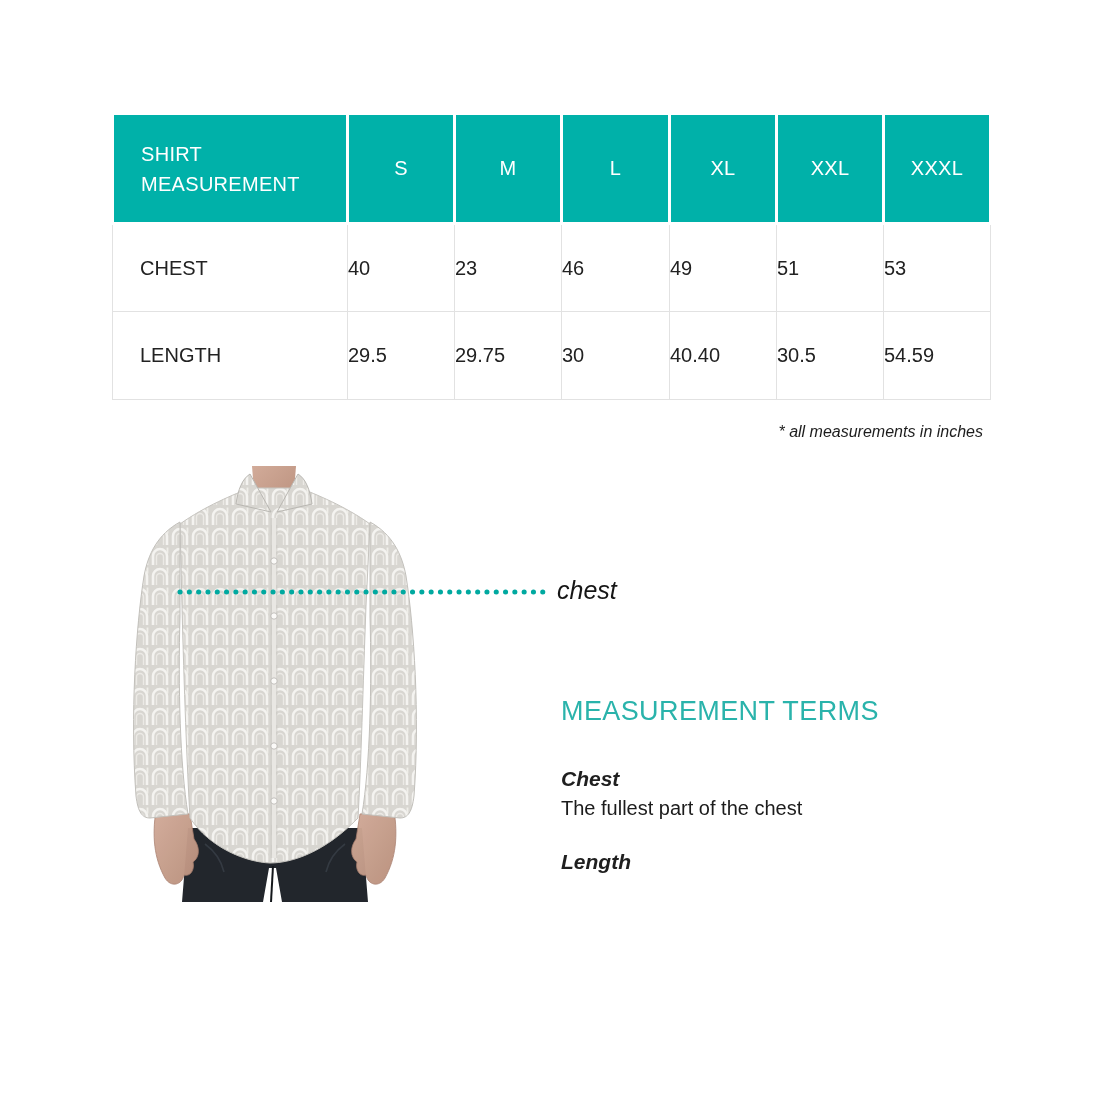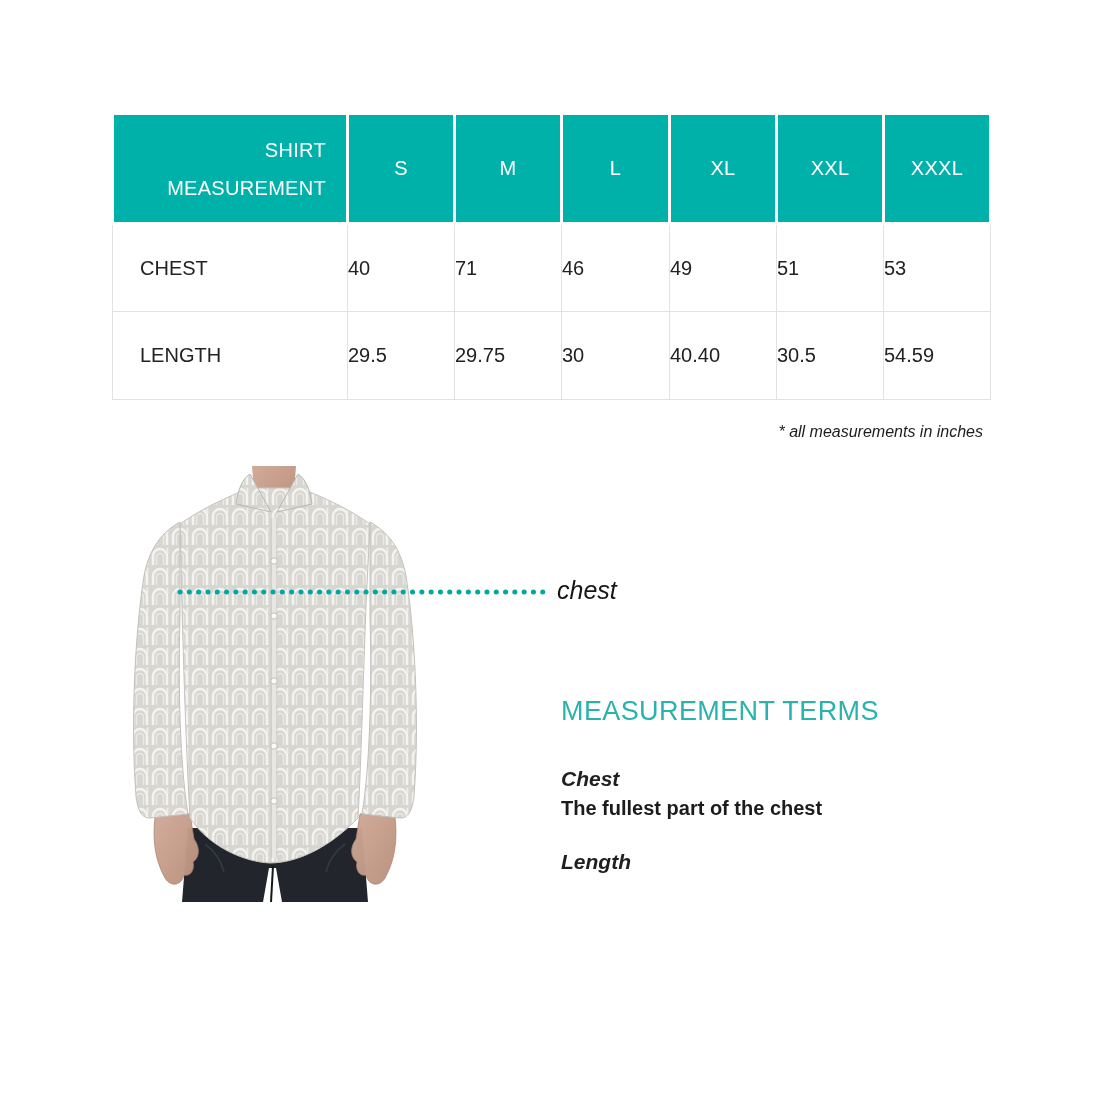--- a/index.html
+++ b/index.html
@@ -13,21 +13,21 @@
   #size-table {
     position:absolute; left:111px; top:112px; width:878px;
     border-collapse:collapse; table-layout:fixed;
   }
   #size-table th {
     background:#00b1a9; color:#ffffff; font-weight:400; font-size:20px;
     border:3px solid #ffffff; height:110px; text-align:center;
     letter-spacing:0.3px;
   }
   #size-table th.first {
-    text-align:right; padding-left:27px; padding-right:20px; line-height:38px;
+    text-align:left; padding-left:27px; padding-right:20px; line-height:30px;
   }
   #size-table td {
     border:1px solid #e2e2e2; background:#ffffff; height:88px;
     font-size:20px; text-align:left; color:#222222;
   }
   #size-table td.row-label { text-align:left; padding-left:27px; }
 
   
   #notes {
     position:absolute; top:420px; right:117px; text-align:right;
@@ -42,21 +42,21 @@
     font-size:25px; color:#161616;
   }
 
   
   #terms { position:absolute; left:561px; top:696px; width:470px; }
   #terms .terms-title {
     font-size:27px; font-weight:400; color:#2ab3ab; letter-spacing:0.4px;
     margin-bottom:40px;
   }
   #terms .term-name { font-size:21px; font-weight:bold; font-style:italic; }
-  #terms .term-def  { font-size:20px; margin-top:6px; margin-bottom:30px; color:#1c1c1c;font-weight:bold; }
+  #terms .term-def  { font-size:20px; margin-top:6px; margin-bottom:30px; color:#1c1c1c; }
 </style>
 </head>
 <body>
 
 <div id="page">
 
   <table id="size-table">
     <colgroup>
       <col style="width:235px">
         <col style="width:107px">
@@ -74,21 +74,21 @@
         <th>L</th>
         <th>XL</th>
         <th>XXL</th>
         <th>XXXL</th>
       </tr>
     </thead>
     <tbody>
       <tr>
         <td class="row-label">CHEST</td>
         <td>40</td>
-        <td>71</td>
+        <td>23</td>
         <td>46</td>
         <td>49</td>
         <td>51</td>
         <td>53</td>
       </tr>
       <tr>
         <td class="row-label">LENGTH</td>
         <td>29.5</td>
         <td>29.75</td>
         <td>30</td>

